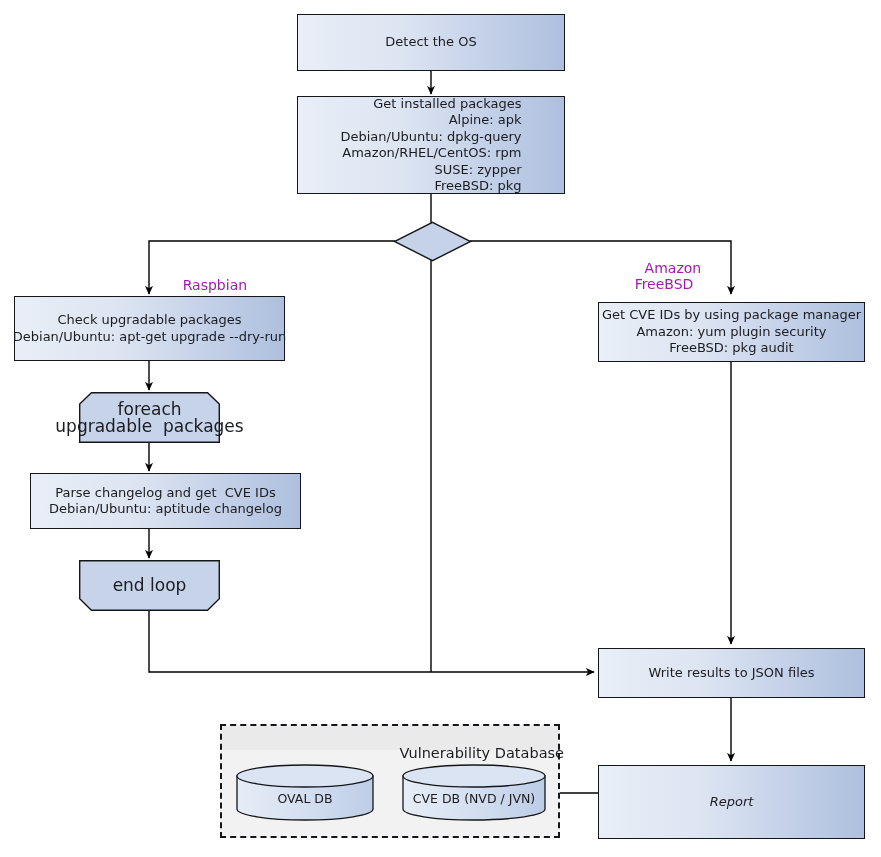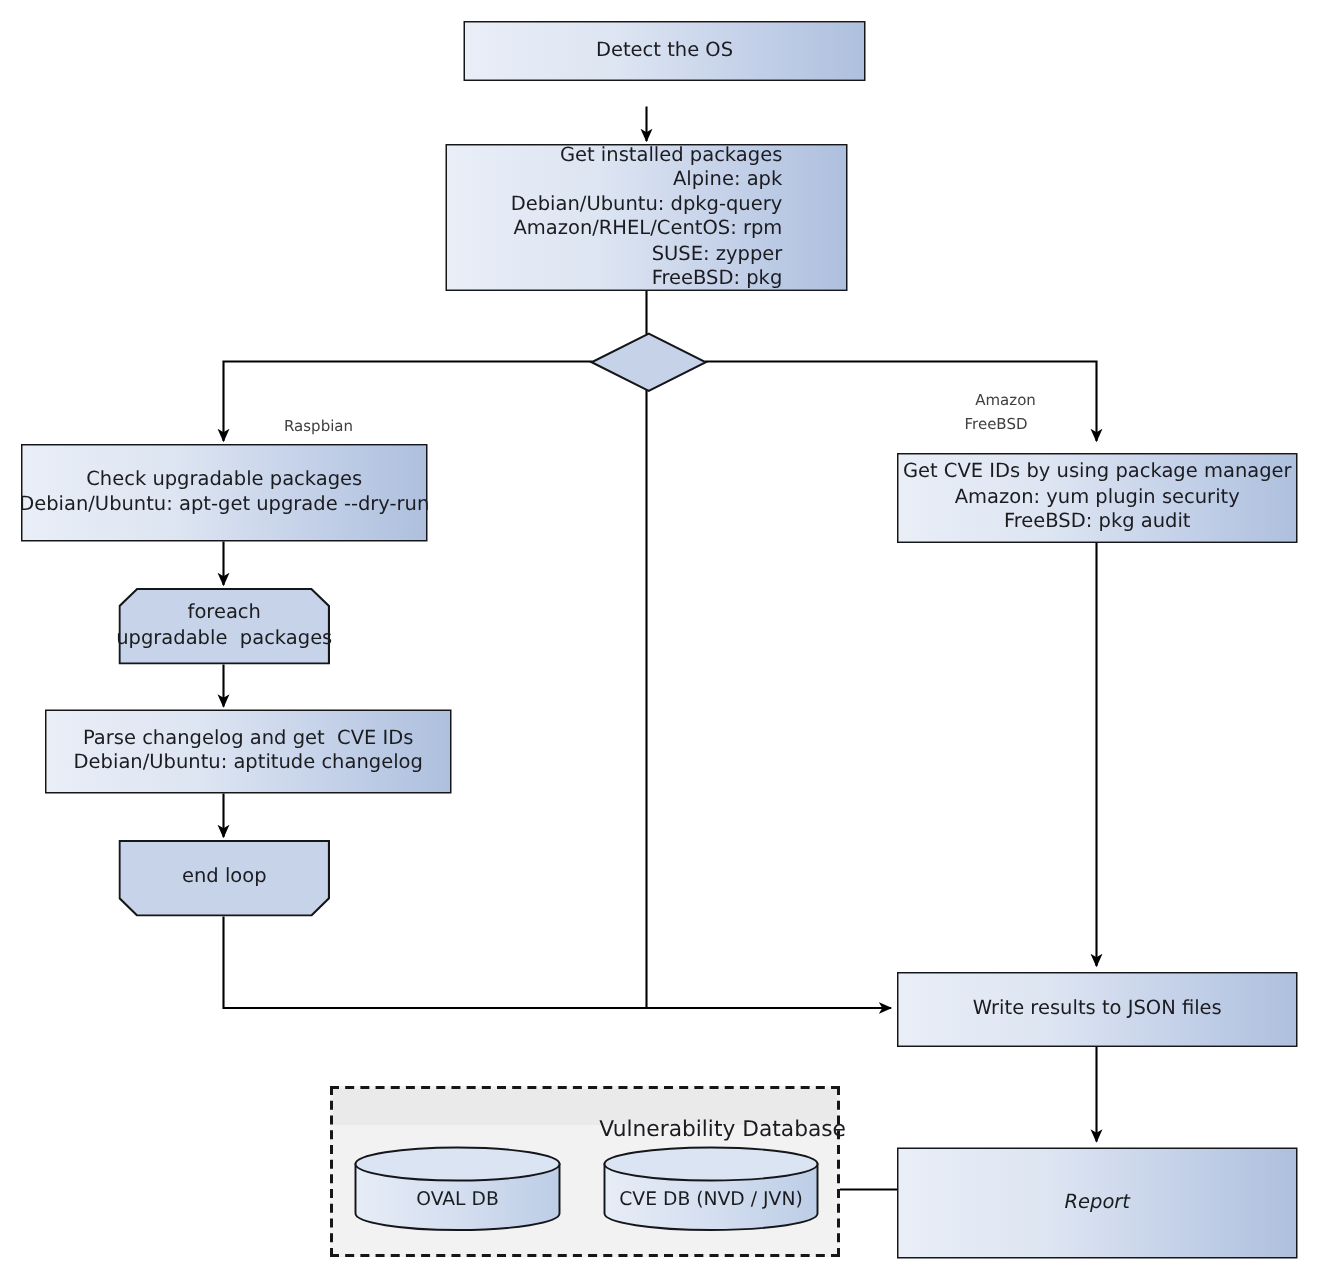--- a/index.html
+++ b/index.html
@@ -39,33 +39,33 @@
   .loop-start{
     border:none;
     background:transparent;
   }
   .loop-start svg, .loop-end svg{display:block;}
   .loop-start .cap, .loop-end .cap{
     position:absolute;left:0;top:0;
     display:flex;align-items:center;justify-content:center;
     width:100%;height:100%;
     text-align:center;
-    font-size:13px;line-height:16.5px;white-space:pre;color:#1b1c20;
+    font-size:17px;line-height:16.5px;white-space:pre;color:#1b1c20;
   }
   .loop-end{border:none;background:transparent;}
 
   .diamond{
     position:absolute;
   }
 
   .freelabel{
     position:absolute;
-    font-size:10px;
+    font-size:14px;
     line-height:16.2px;
-    color:#404040;
+    color:#a21caf;
     white-space:pre;
   }
   .lbl-right{text-align:right;}
   .lbl-center{text-align:center;}
 
   .db-group{
     position:absolute;
     box-sizing:border-box;
     border:2px dashed #15161a;
     background:#f2f2f2;
@@ -119,21 +119,21 @@
       <path d="M149,611 L149,672 L594,672" marker-end="url(#arrow)"></path>
 
       <path d="M731,362 L731,644" marker-end="url(#arrow)"></path>
 
       <path d="M731,698 L731,761" marker-end="url(#arrow)"></path>
 
       <path d="M545,793 L598,793"></path>
     </g>
   </svg>
 
-  <div class="node" style="left:309px;top:14px;width:268px;height:40px;">
+  <div class="node" style="left:297px;top:14px;width:268px;height:57px;">
     <span class="txt align-center">Detect the OS</span>
   </div>
 
   <div class="node" style="left:297px;top:96px;width:268px;height:98px;">
     <span class="txt align-right">Get installed packages
 Alpine: apk
 Debian/Ubuntu: dpkg-query
 Amazon/RHEL/CentOS: rpm
 SUSE: zypper
 FreeBSD: pkg</span>

